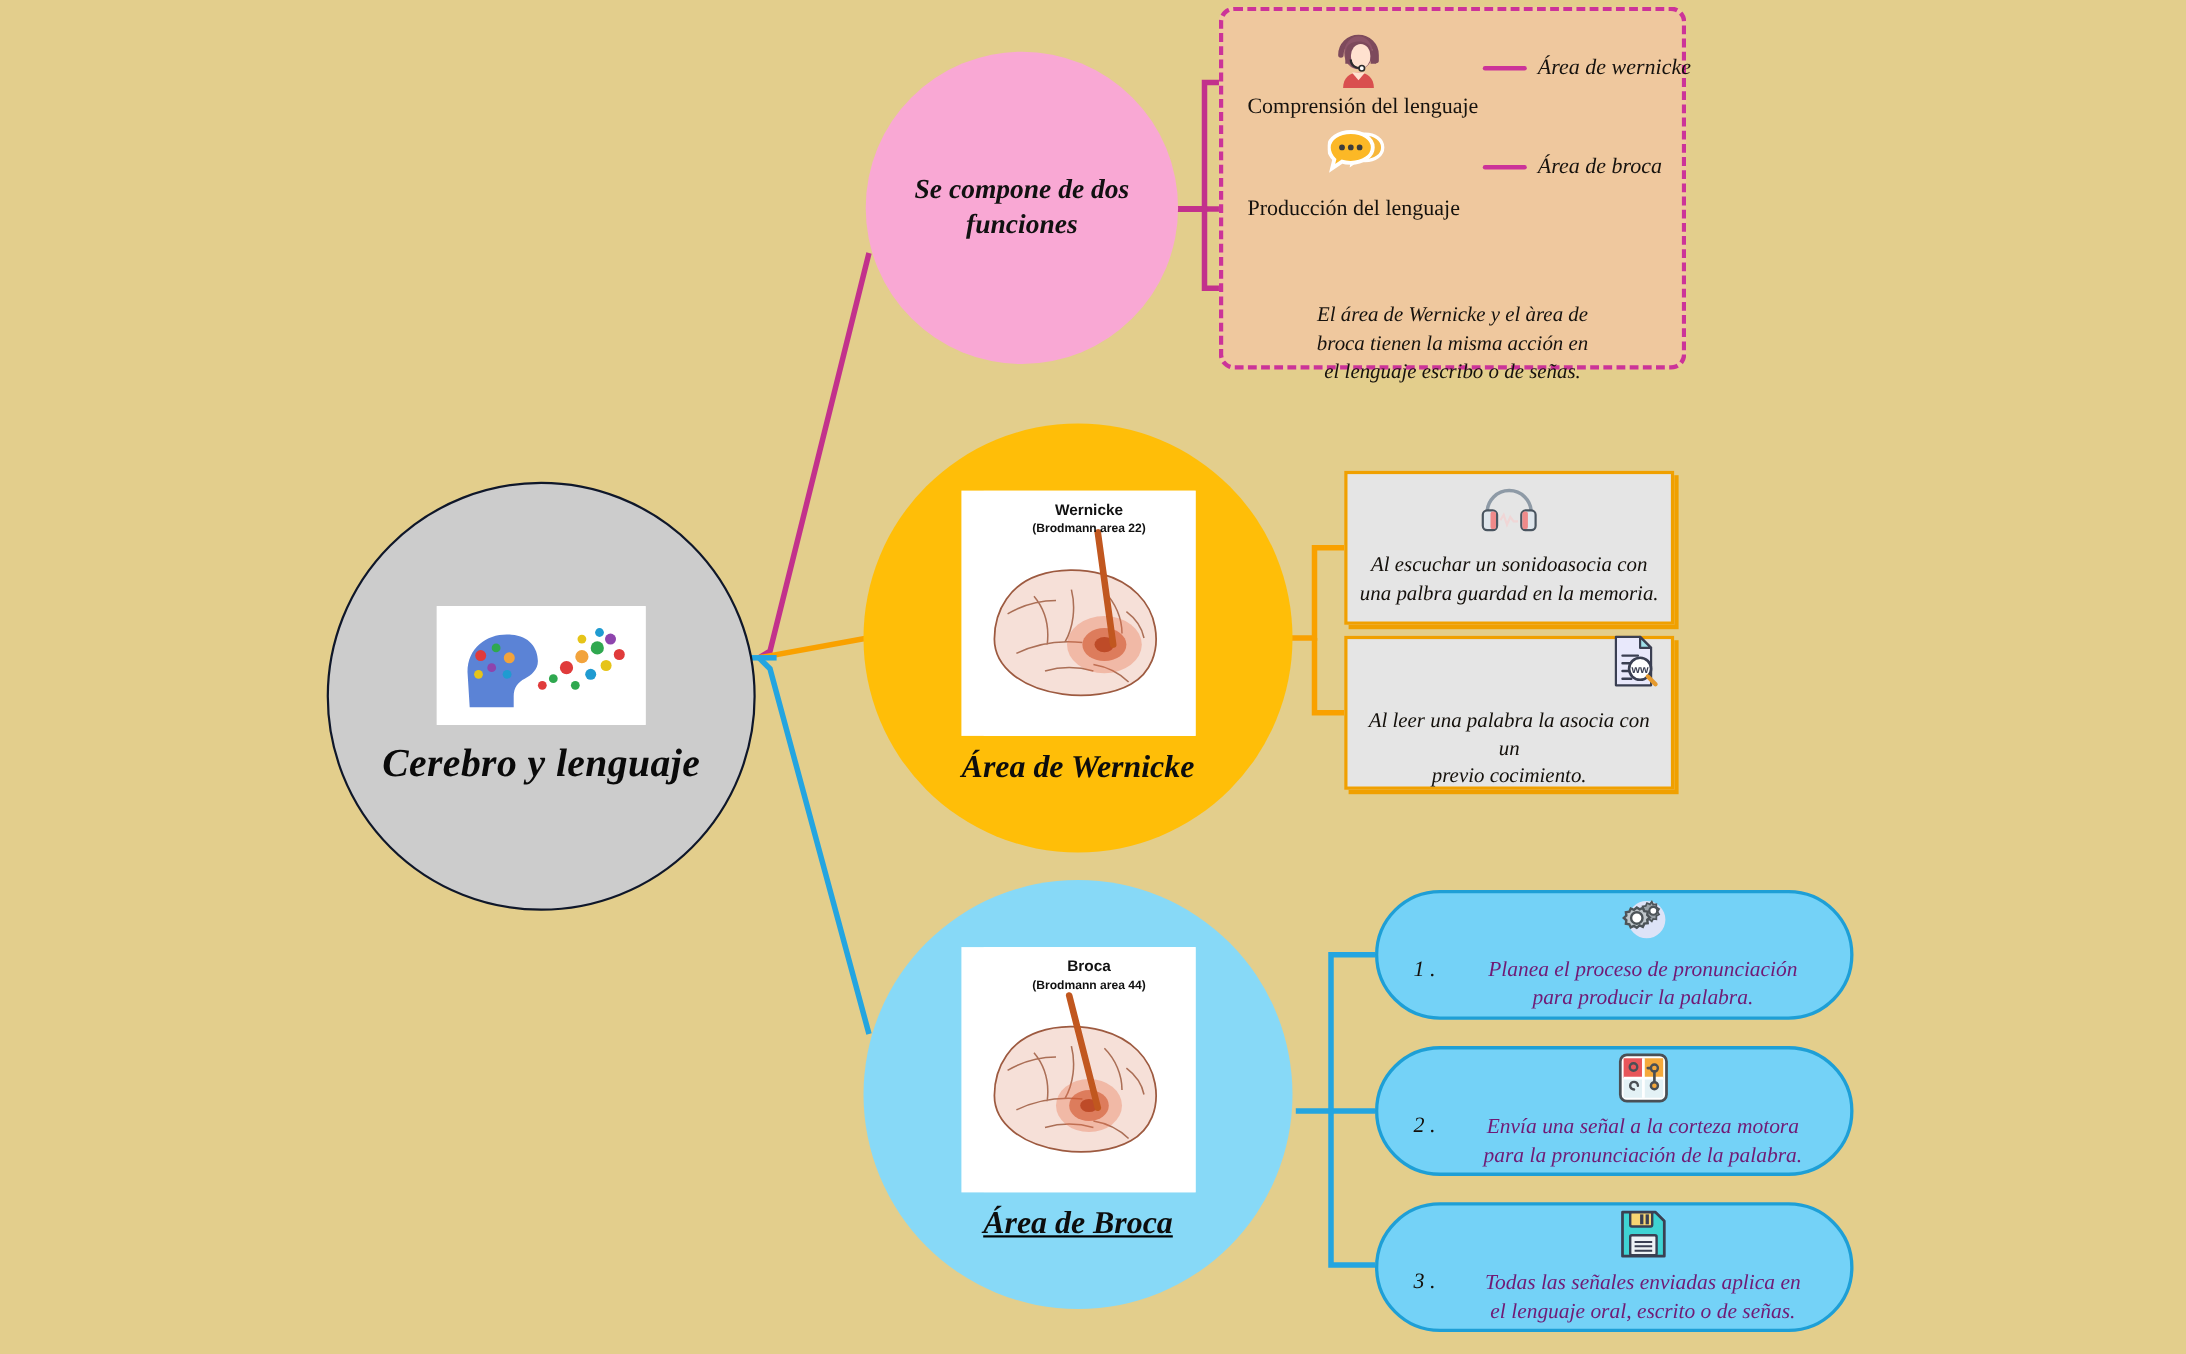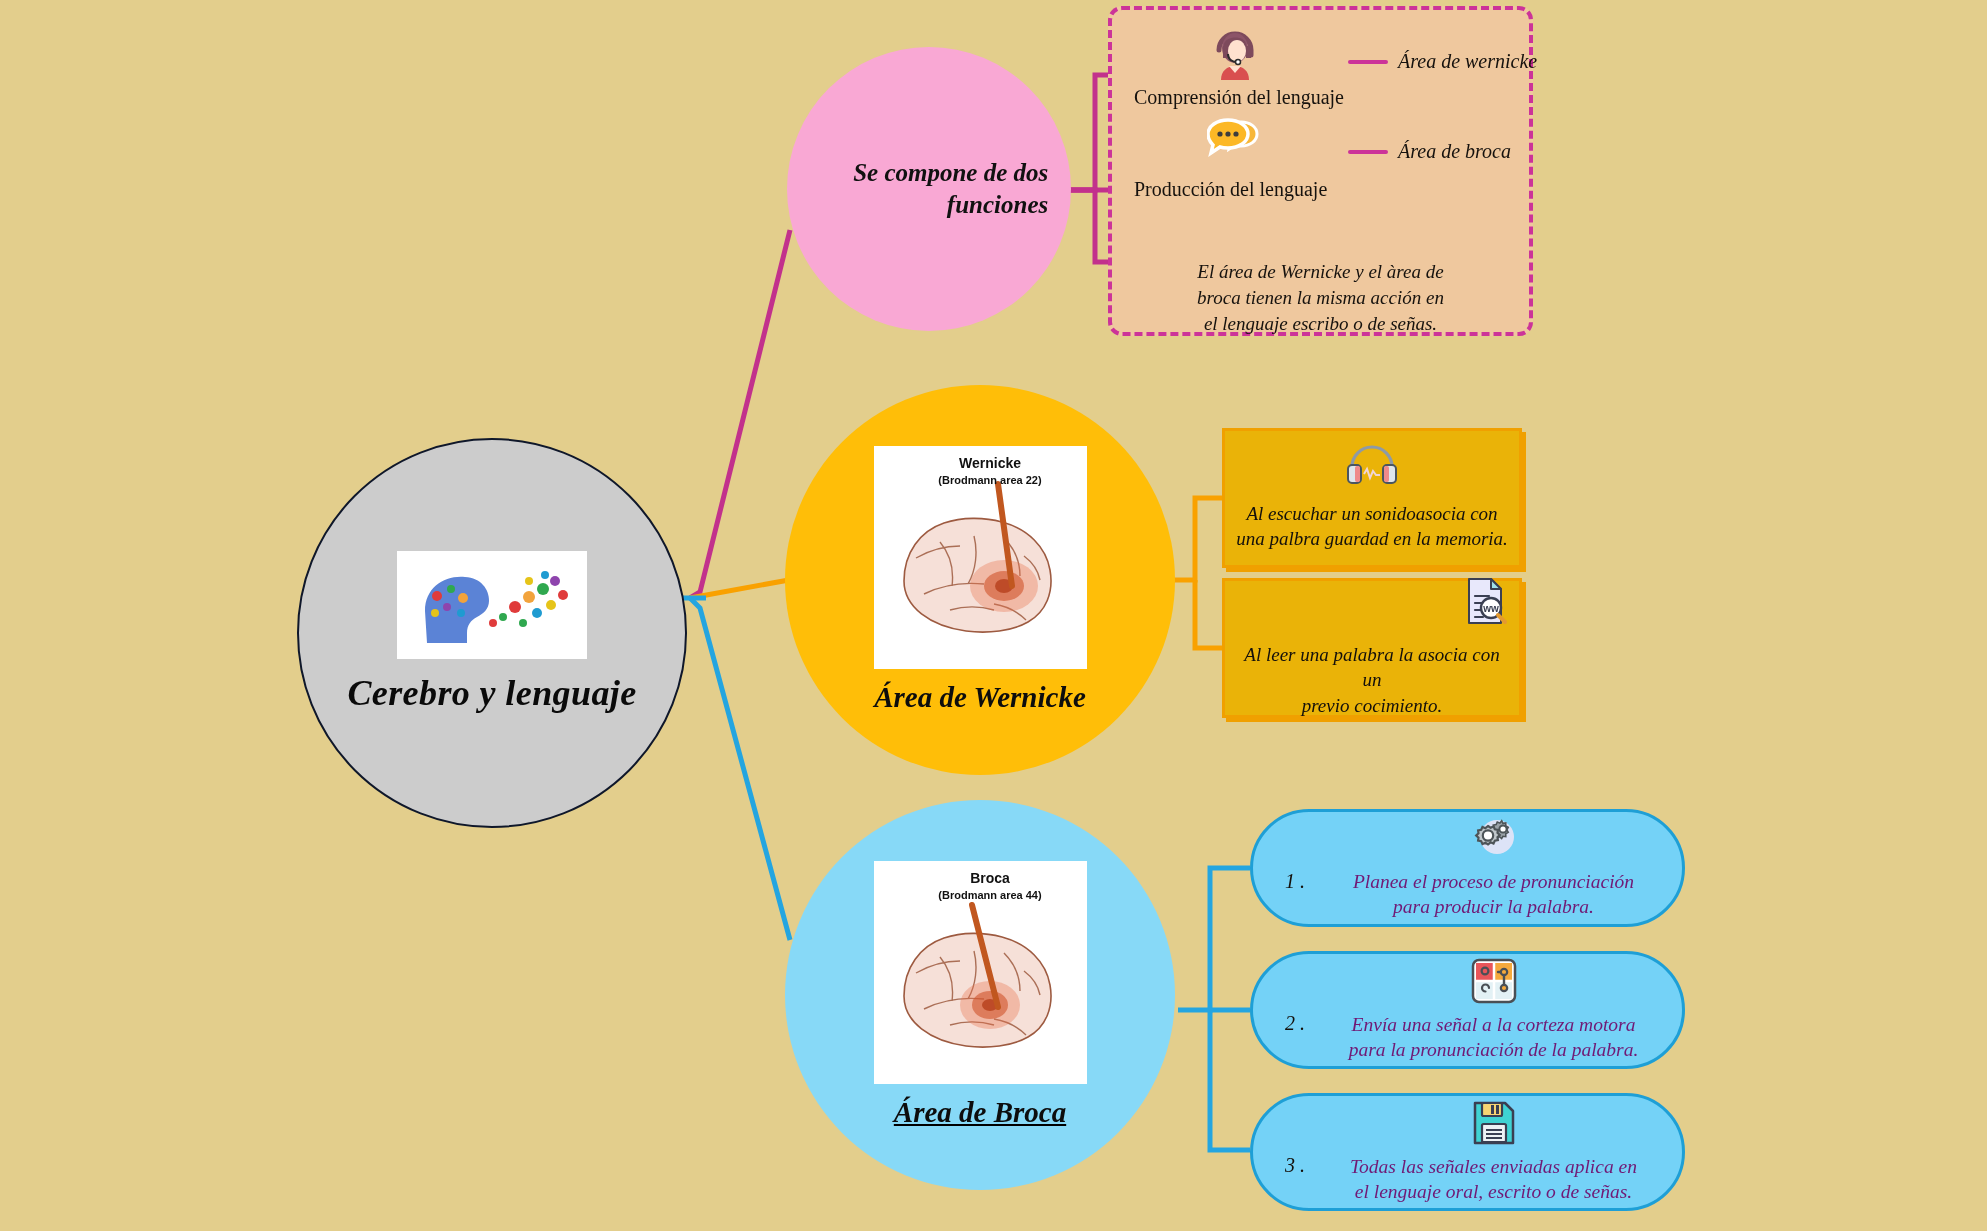--- a/index.html
+++ b/index.html
@@ -32,41 +32,41 @@
   }
 
   
   #pink-circle{
     position:absolute;left:787px;top:47px;width:284px;height:284px;
     border-radius:50%;background:#f9a8d4;
     display:flex;align-items:center;justify-content:center;
   }
   #pink-circle .label{
     font-style:italic;font-weight:bold;font-size:25px;color:#111;
-    text-align:right;line-height:1.3;width:84%;
+    text-align:center;line-height:1.3;width:84%;
   }
 
   
   #dashed-panel{
     position:absolute;left:1108px;top:6px;width:425px;height:330px;
     background:#efc89e;
     border:4px dashed #cc3399;
     border-radius:14px;
     box-sizing:border-box;
   }
   #dashed-panel .icon-wrap{position:absolute;text-align:center;}
   #dashed-panel .cap{
     position:absolute;font-size:20px;color:#16120e;
     text-align:left;white-space:nowrap;
   }
   .leg{position:absolute;display:flex;align-items:center;gap:10px;}
   .leg .dash{width:40px;height:4px;background:#cc3399;border-radius:2px;}
   .leg .txt{font-style:italic;font-size:20px;color:#16120e;white-space:nowrap;}
   #panel-note{
-    position:absolute;left:0;top:249px;width:100%;
+    position:absolute;left:0;top:264px;width:100%;
     font-style:italic;font-size:19px;line-height:1.38;color:#16120e;text-align:center;
   }
 
   
   #wernicke-circle{
     position:absolute;left:785px;top:385px;width:390px;height:390px;
     border-radius:50%;background:#ffbe08;
     display:flex;flex-direction:column;align-items:center;justify-content:center;
   }
   .brain-card{
@@ -80,21 +80,21 @@
     position:absolute;left:0;top:28px;width:100%;text-align:center;
     font-family:"Liberation Sans",sans-serif;font-weight:bold;font-size:11px;color:#111;
   }
   #wernicke-circle .label,#broca-circle .label{
     font-style:italic;font-weight:bold;font-size:29px;color:#0d0d0d;margin-top:12px;
   }
 
   
   .ybox{
     position:absolute;width:300px;
-    background:#eab308;
+    background:#e5e5e5;
     border:3px solid #f0a000;
     box-shadow:4px 4px 0 #f0a000;
     box-sizing:border-box;
     display:flex;flex-direction:column;align-items:center;justify-content:center;
     padding:12px 10px 14px;
   }
   .ybox .txt{
     font-style:italic;font-size:19px;line-height:1.32;color:#14100b;text-align:center;
   }
   .ybox .ic{margin-bottom:12px;}

